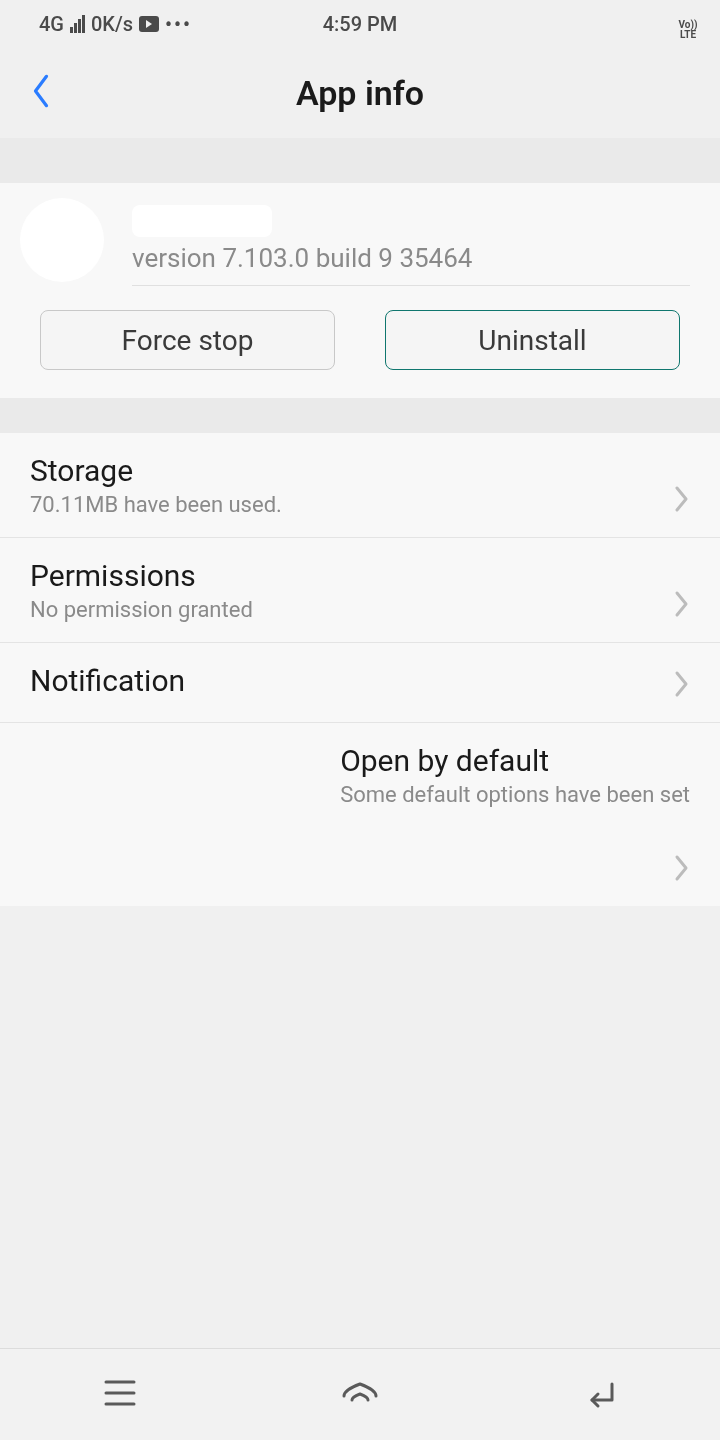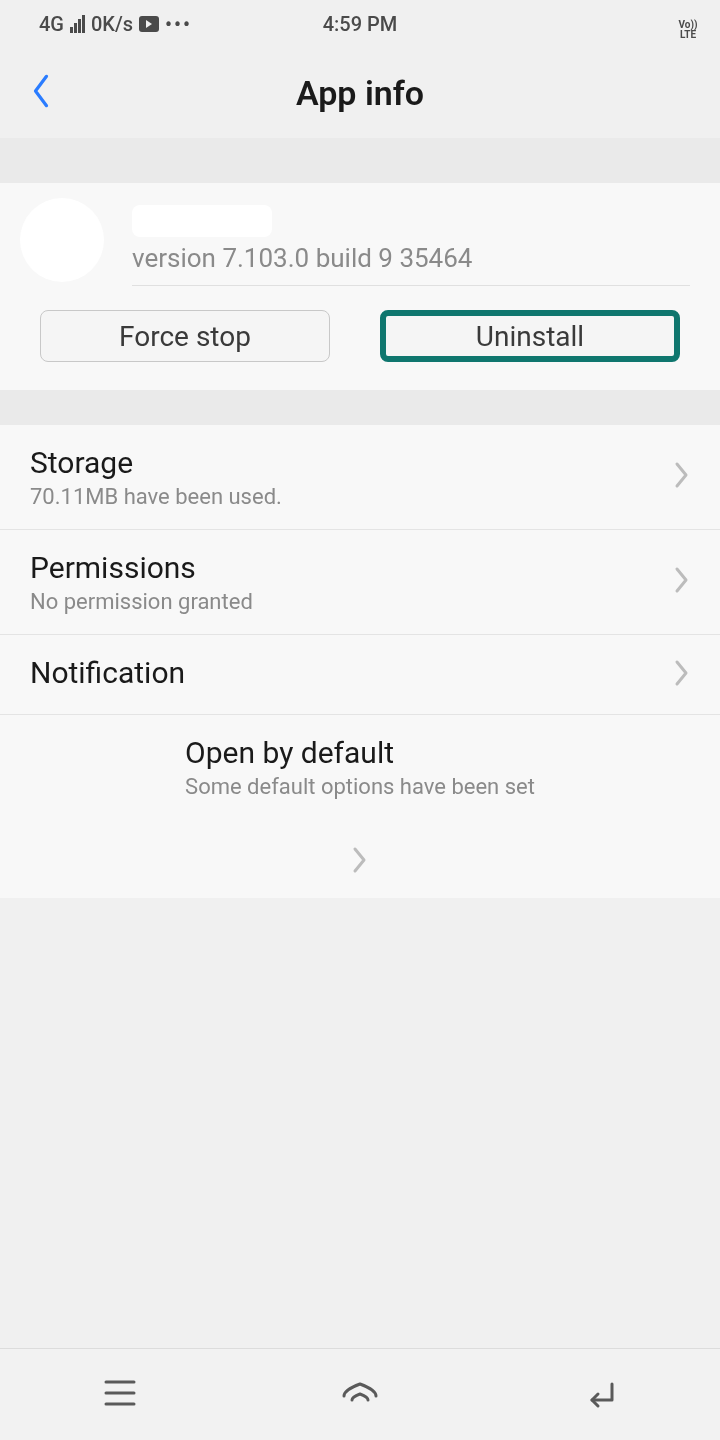--- a/index.html
+++ b/index.html
@@ -173,42 +173,42 @@
       font-size: 26px;
       color: #8a8a8a;
     }
     .btn-row {
       display: flex;
       gap: 50px;
       padding: 14px 40px 0 40px;
     }
     .btn {
       flex: 1;
-      height: 52px;
+      height: 60px;
       border: 1px solid #c8c8c8;
       border-radius: 8px;
       background: #f5f5f5;
       font-size: 28px;
       color: #3a3a3a;
       display: flex;
       align-items: center;
       justify-content: center;
     }
     .btn.highlighted {
-      border: 6px solid #0f766e;
+      border: 1px solid #0f766e;
     }
 
     
     .list {
       background: #f8f8f8;
     }
     .list-item {
       padding: 20px 30px;
       display: flex;
-      align-items: center;
+      align-items: flex-end;
       justify-content: space-between;
       border-bottom: 1px solid #e4e4e4;
       gap: 47px;
     }
     .list-item:last-child { border-bottom: none; flex-direction: column; }
     .item-text { flex: 1; }
     .item-title {
       font-size: 30px;
       color: #1a1a1a;
       margin-bottom: 4px;

